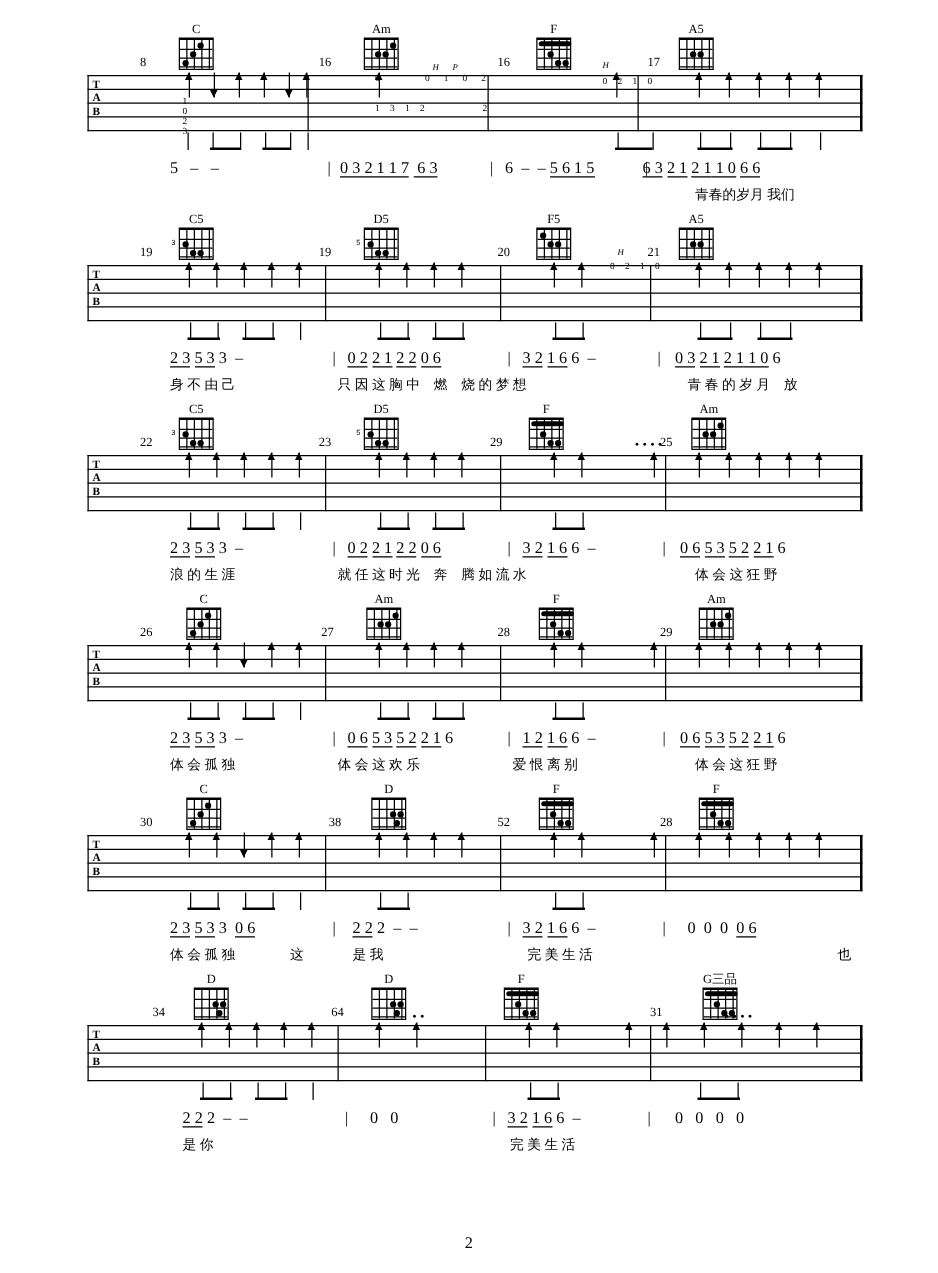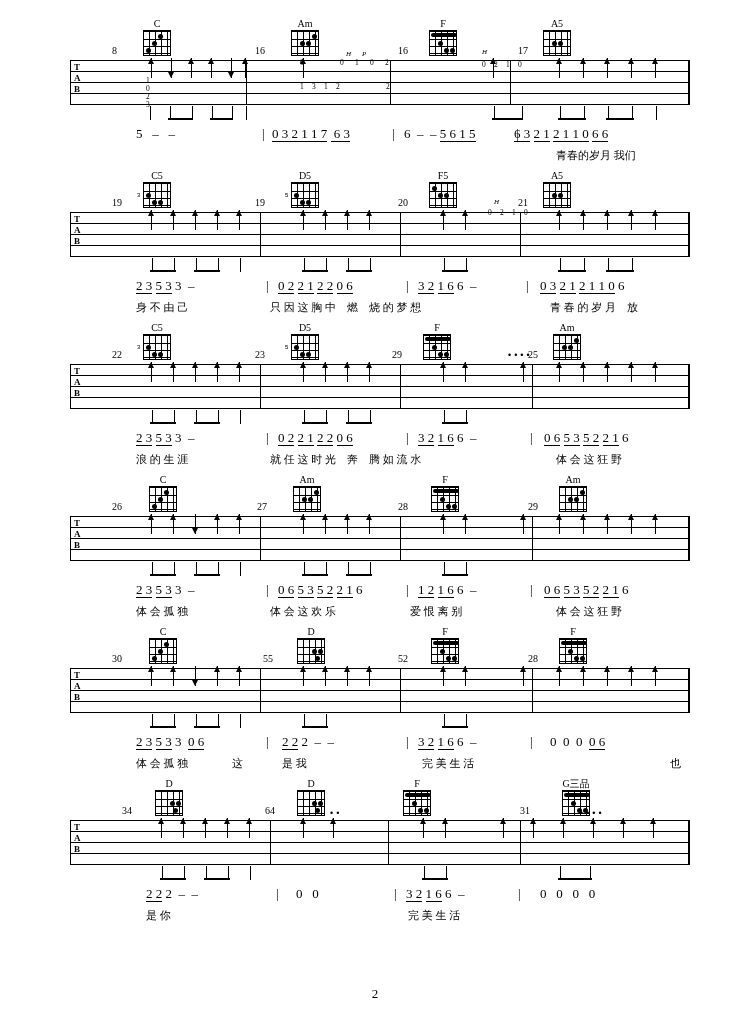--- a/index.html
+++ b/index.html
@@ -894,21 +894,21 @@
           <div class="h" style="top:14px"></div>
           <div class="h" style="top:21px"></div>
       <div class="barre" style="left:1px;top:1px;width:26px"></div>
       <div class="dot" style="left:8px;top:8.5px"></div>
       <div class="dot" style="left:14px;top:15.5px"></div>
       <div class="dot" style="left:20px;top:15.5px"></div>
     </div>
   </div>
 
   <div class="mnum" style="left:112px;top:5px">30</div>
-  <div class="mnum" style="left:263px;top:5px">55</div>
+  <div class="mnum" style="left:263px;top:5px">38</div>
   <div class="mnum" style="left:398px;top:5px">52</div>
   <div class="mnum" style="left:528px;top:5px">28</div>
 
   <div class="staff" style="top:20px">
     <div class="ln l0"></div>
         <div class="ln l1"></div>
         <div class="ln l2"></div>
         <div class="ln l3"></div>
         <div class="ln l4"></div>
     <div class="barline" style="left:0"></div>

